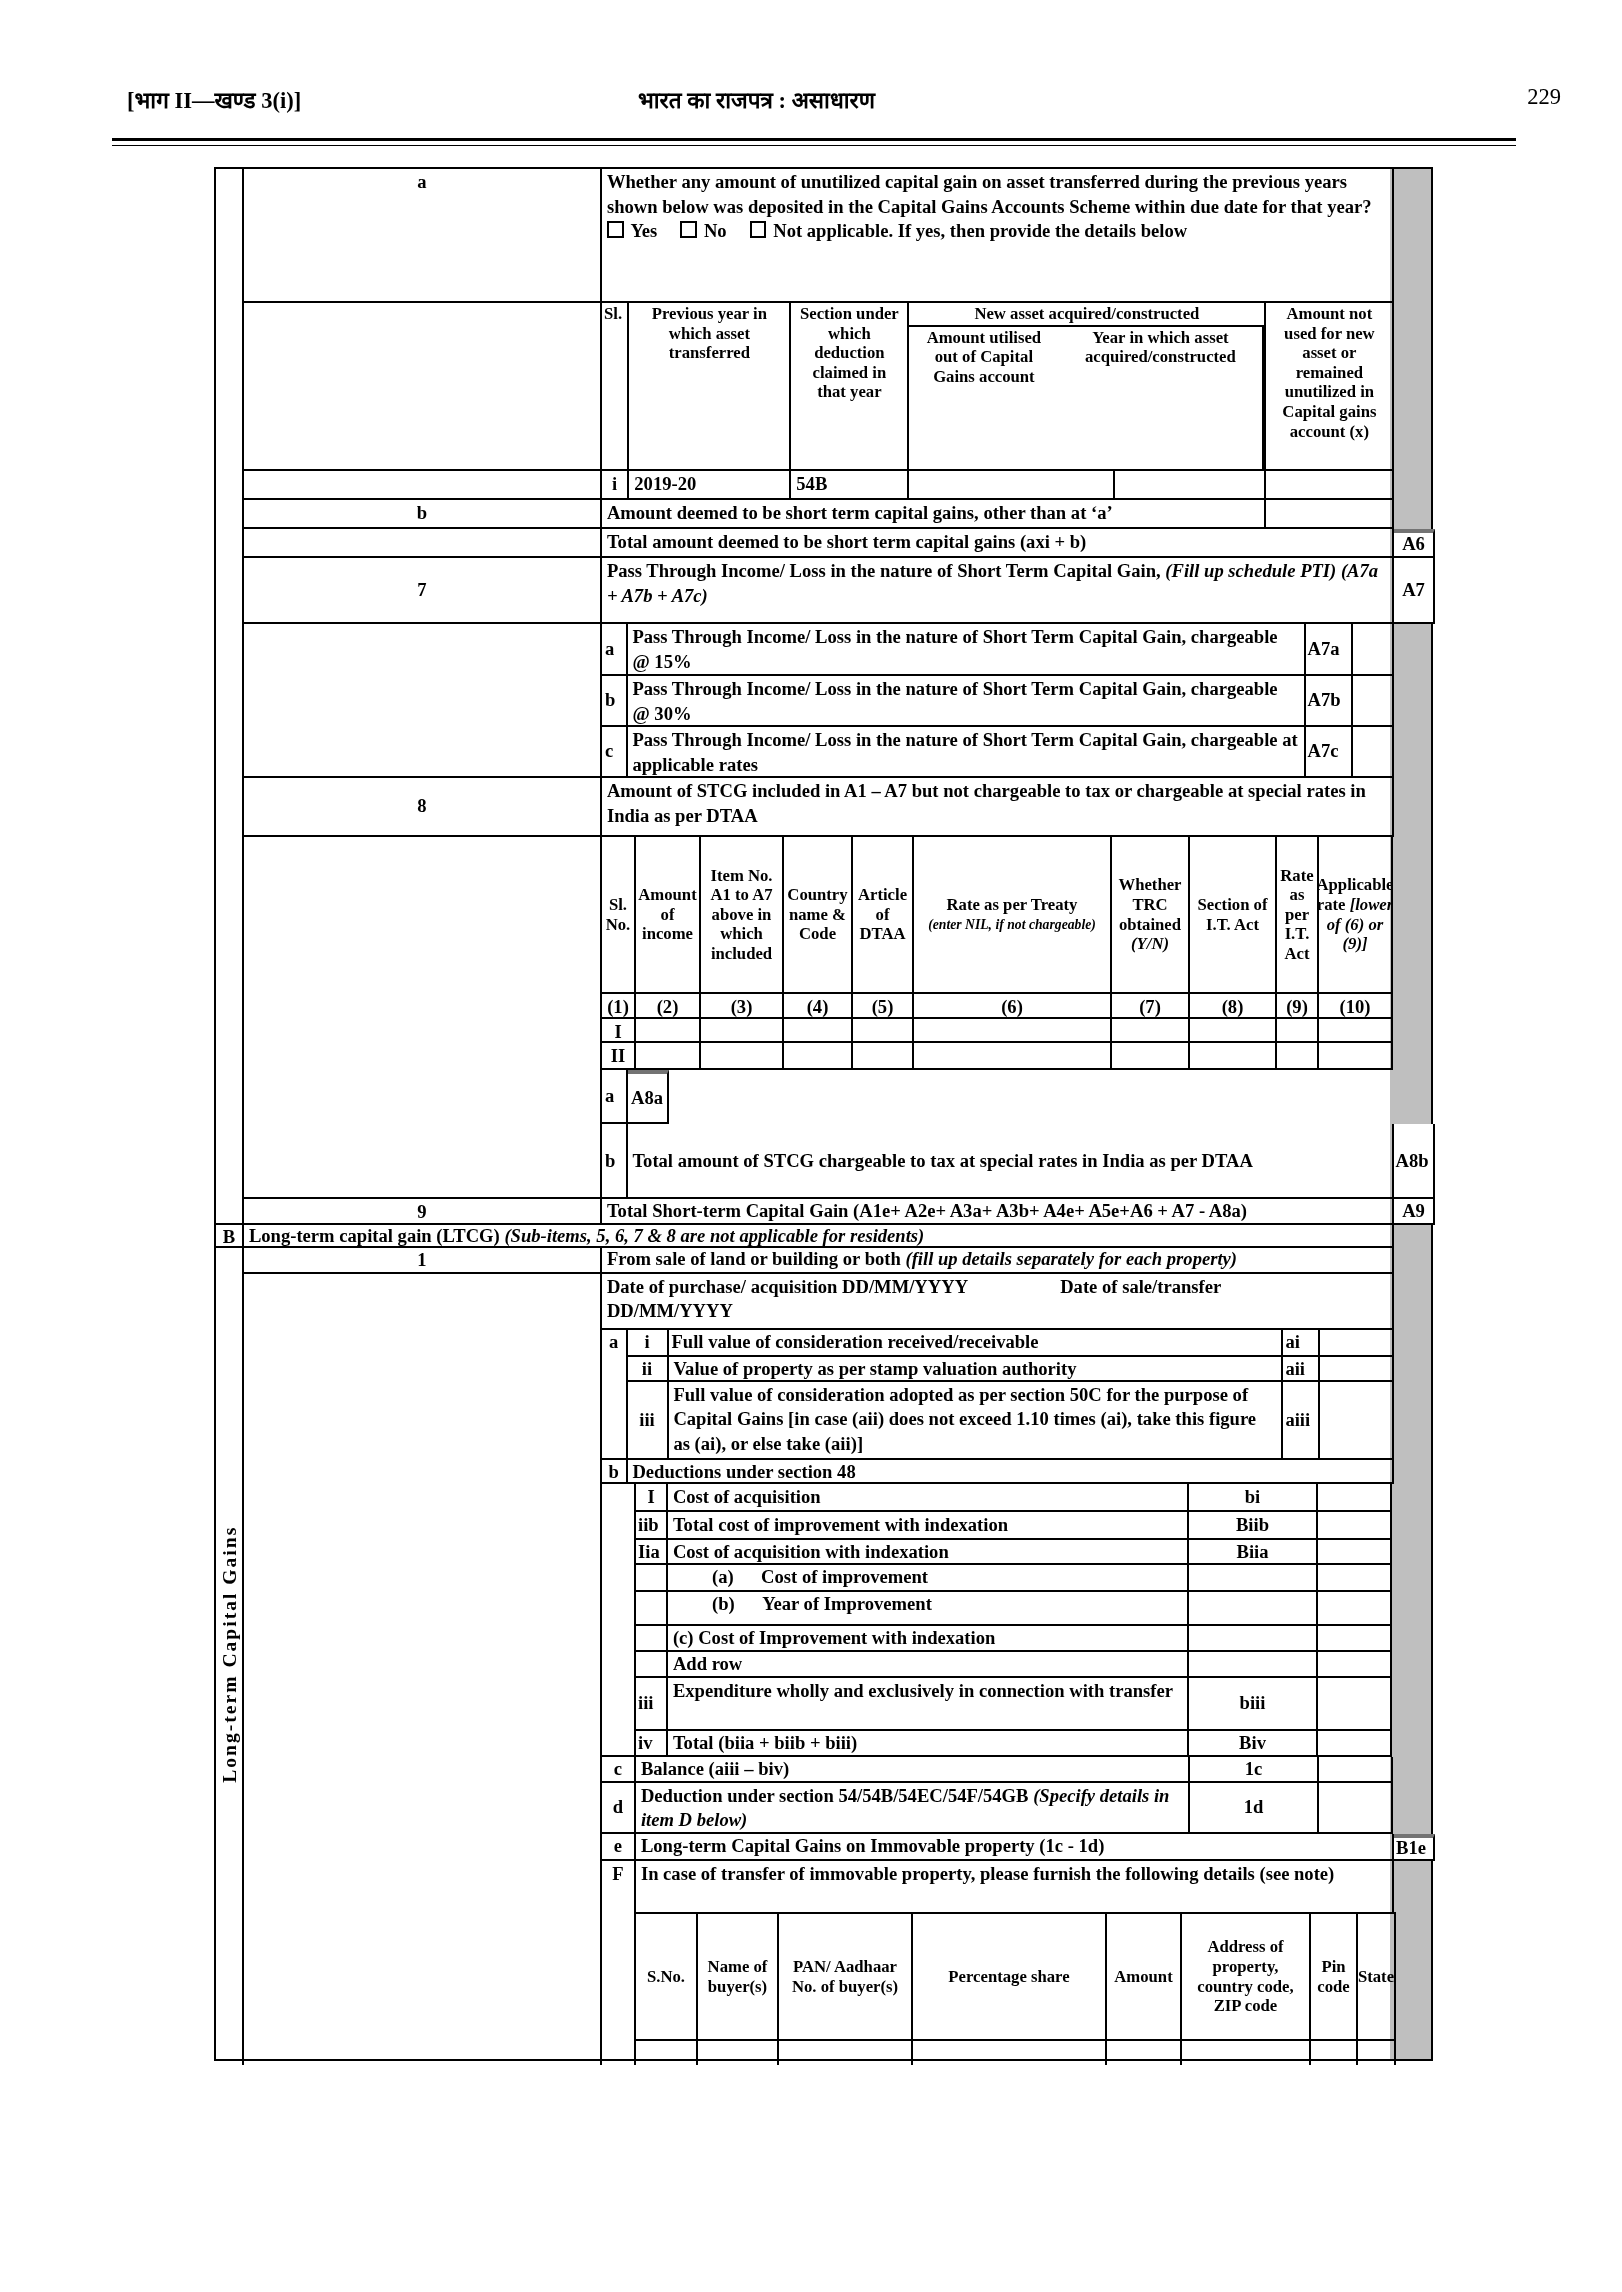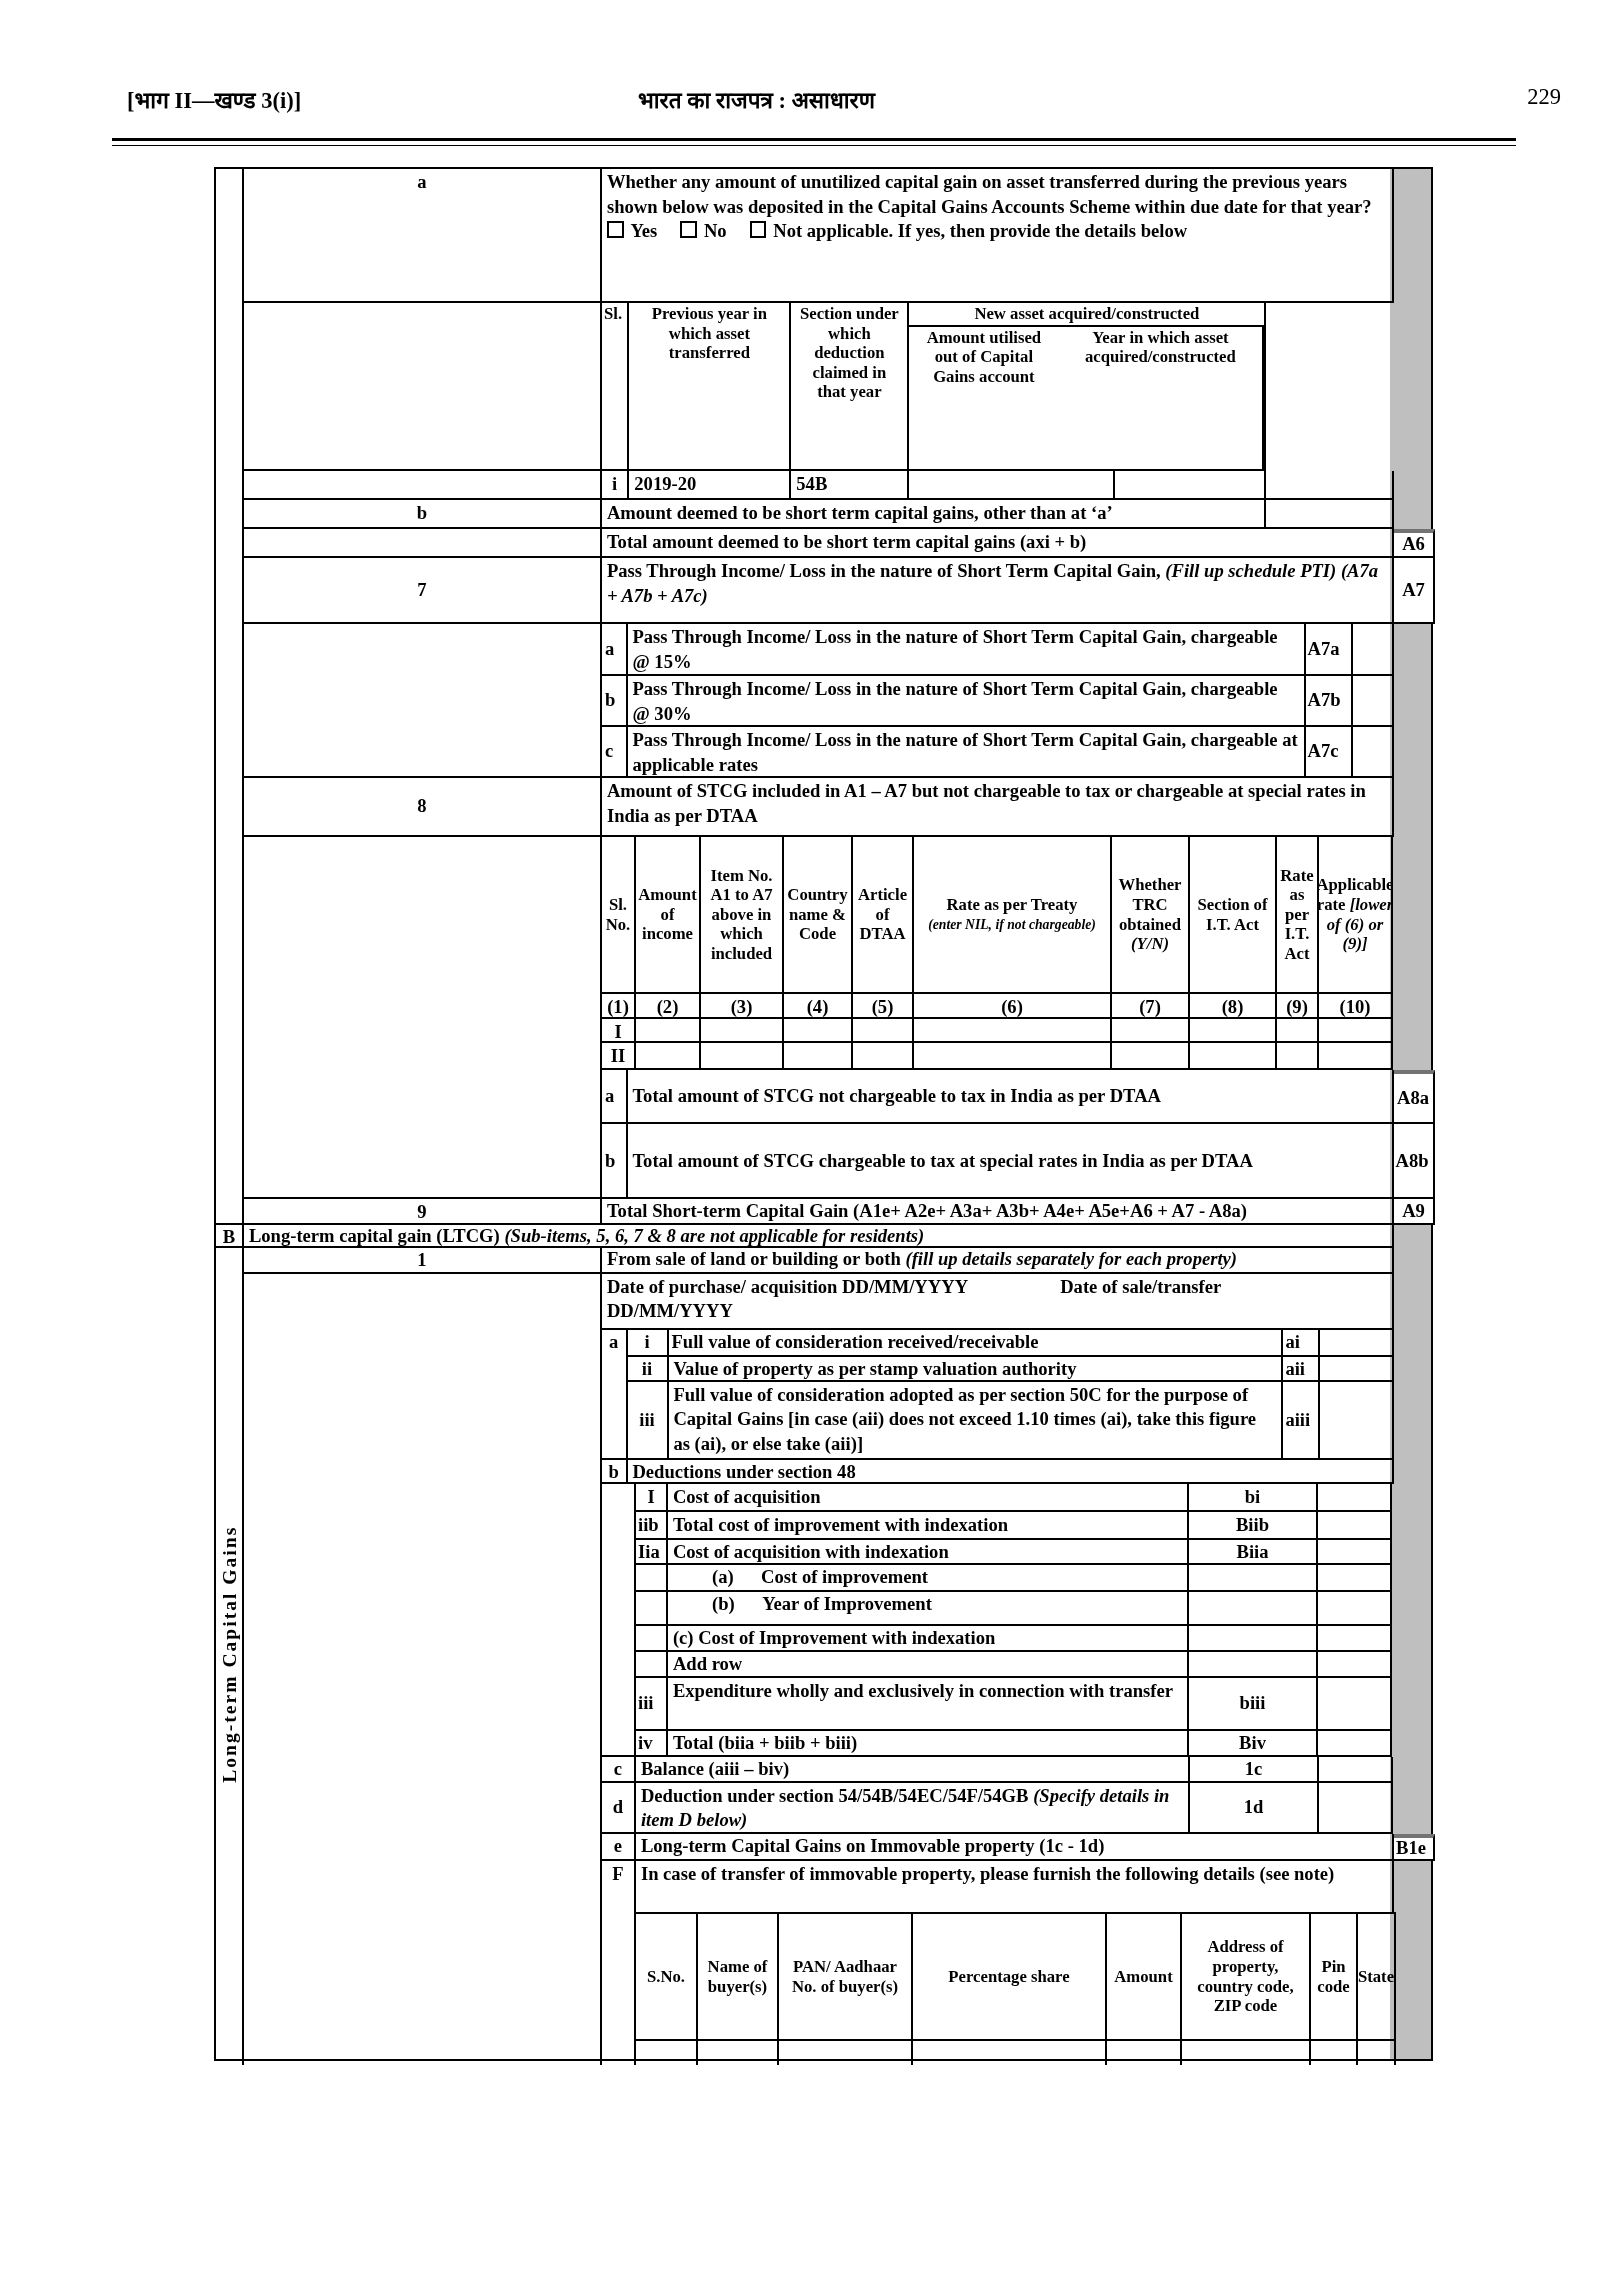--- a/index.html
+++ b/index.html
@@ -74,20 +74,21 @@
       <div class="c sm" style="flex:0 0 27.4px;padding:1px 2px">Sl.</div>
       <div class="c sm ct" style="flex:0 0 162px">Previous year in which asset transferred</div>
       <div class="c sm ct" style="flex:0 0 118px">Section under which deduction claimed in that year</div>
       <div class="c grp" style="flex:0 0 357px">
         <div class="grp-top sm ct">New asset acquired/constructed</div>
         <div style="display:flex;flex:1">
           <div class="sm ct" style="flex:1;padding:1px 3.9px">Amount utilised out of Capital Gains account</div>
           <div class="sm ct" style="flex:0 0 206px;border-right:2px solid #000;box-sizing:border-box;padding:1px 3.9px">Year in which asset acquired/constructed</div>
         </div>
       </div>
+      <div class="c sm ct" style="flex:0 0 128px">Amount not used for new asset or remained unutilized in Capital gains account (x)</div>
     </div>
 
     <div class="r" style="height:29px">
       <div class="c nb" style="flex:0 0 28px"></div>
       <div class="c" style="flex:0 0 358px"></div>
       <div class="c vc" style="flex:0 0 27.4px;padding:1px 2px;justify-content:center">i</div>
       <div class="c vc" style="flex:0 0 162px">2019-20</div>
       <div class="c vc" style="flex:0 0 118px">54B</div>
       <div class="c" style="flex:0 0 206px"></div>
       <div class="c" style="flex:0 0 151px"></div>
@@ -208,21 +209,20 @@
       <div class="c" style="flex:0 0 78px"></div>
       <div class="c" style="flex:0 0 87px"></div>
       <div class="c" style="flex:0 0 42px"></div>
       <div class="c" style="flex:0 0 74px"></div>
     </div>
 
     <div class="r" style="height:54px">
       <div class="c nb" style="flex:0 0 28px"></div>
       <div class="c nb" style="flex:0 0 358px"></div>
       <div class="c vc" style="flex:0 0 25.5px;padding:1px 2.9px">a</div>
-      <div class="c vc" style="flex:0 0 766px">Total amount of STCG not chargeable to tax in India as per DTAA</div>
       <div class="c cc tag bt ba" style="flex:0 0 41px;padding:1px 2px">A8a</div>
     </div>
 
     <div class="r" style="height:75px">
       <div class="c nb" style="flex:0 0 28px"></div>
       <div class="c" style="flex:0 0 358px"></div>
       <div class="c vc" style="flex:0 0 25.5px;padding:1px 2.9px">b</div>
       <div class="c vc" style="flex:0 0 766px">Total amount of STCG chargeable to tax at special rates in India as per DTAA</div>
       <div class="c vc tag ba" style="flex:0 0 41px;padding:1px 2px">A8b</div>
     </div>

